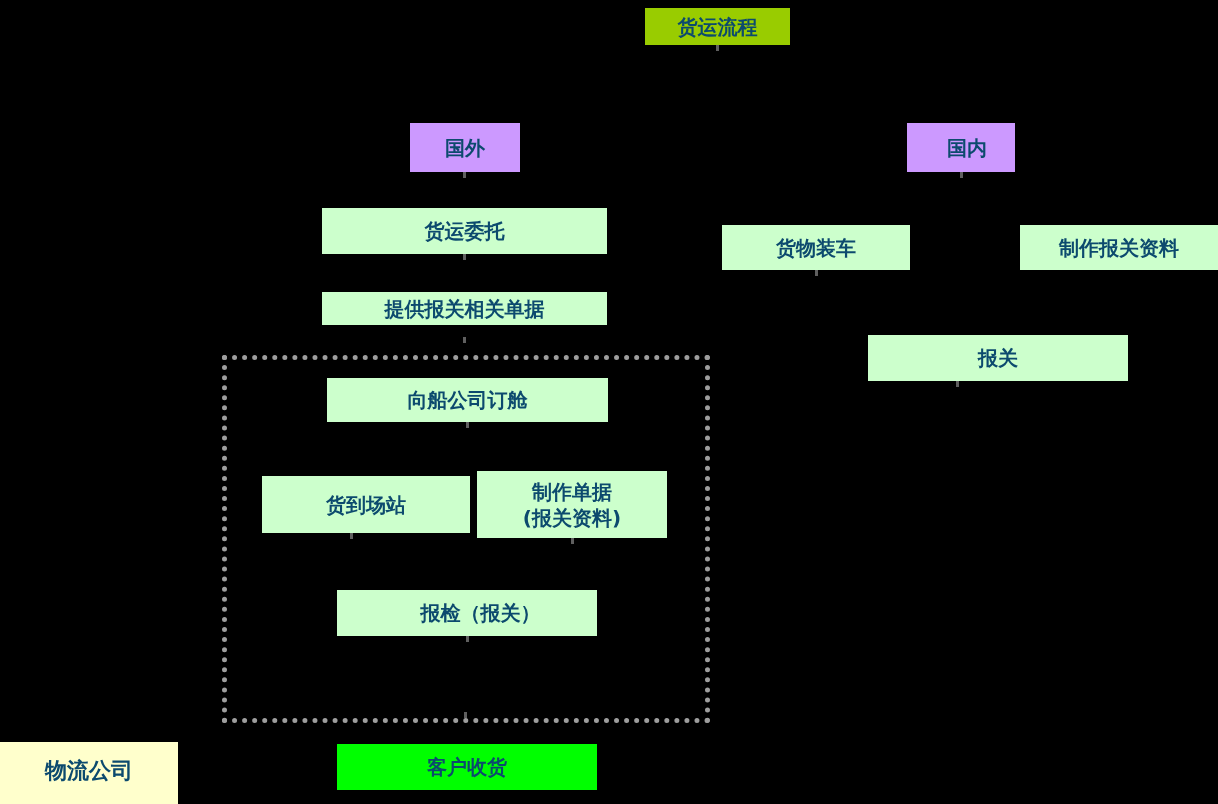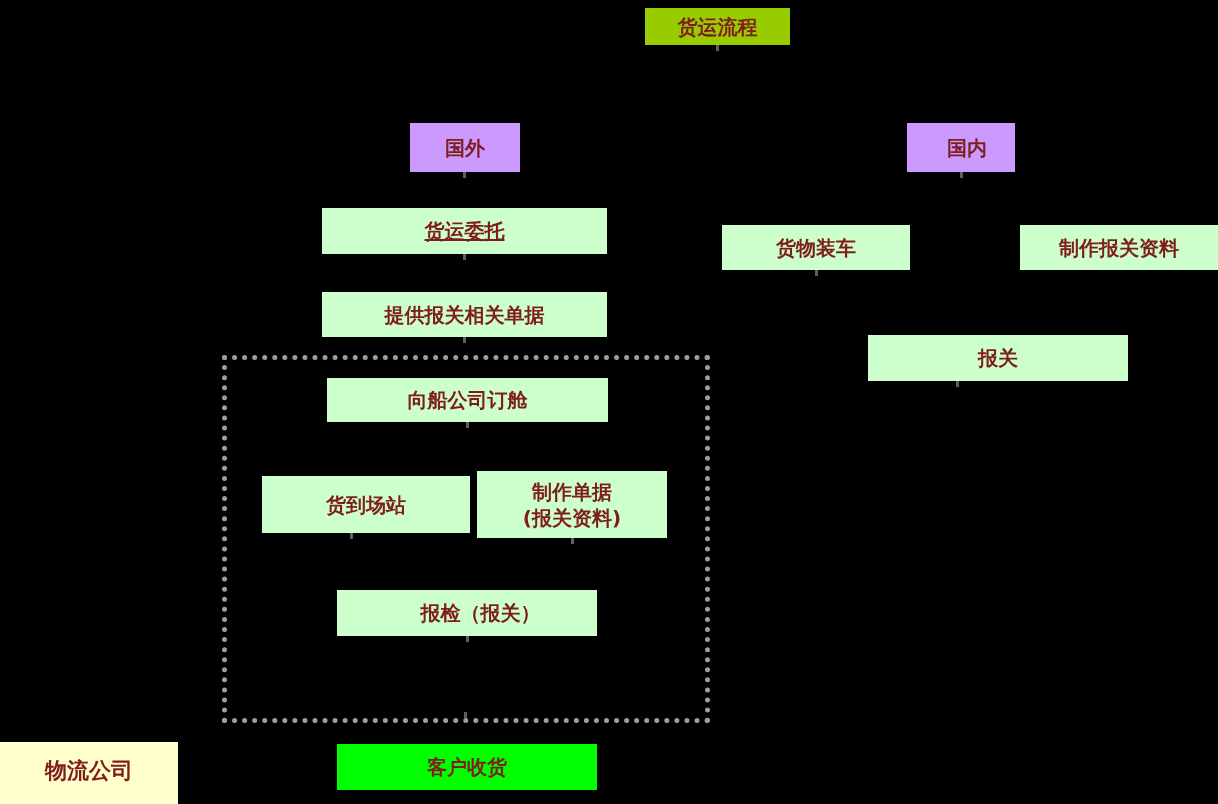--- a/index.html
+++ b/index.html
@@ -8,21 +8,21 @@
     background: #000000;
     font-family: "DejaVu Sans", "Liberation Sans", sans-serif;
   }
   .canvas {
     position: relative; width: 1218px; height: 804px; background: #000000;
   }
   .node {
     position: absolute; box-sizing: border-box;
     display: flex; flex-direction: column;
     align-items: center; justify-content: center;
-    text-align: center; color: #7f1d1d;
+    text-align: center; color: #0c4a6e;
     font-weight: bold; font-size: 20px; line-height: 1.3;
   }
   .title-box  { background: #99cc00; }
   .branch     { background: #cc99ff; }
   .process    { background: #ccffcc; }
   .final      { background: #00ff00; }
   .label-box  { background: #ffffcc; font-size: 22px; }
   .dotted-region {
     position: absolute; box-sizing: border-box;
     border: 5px dotted #9e9e9e; background: transparent;
@@ -34,22 +34,22 @@
 </head>
 <body>
 
 <div class="canvas">
 
   <div class="node title-box" style="left:645px; top:8px; width:145px; height:37px;">货运流程</div>
 
   <div class="node branch" style="left:410px; top:123px; width:110px; height:49px;">国外</div>
   <div class="node branch" style="left:907px; top:123px; width:108px; height:49px;padding-left:12px;">国内</div>
 
-  <div class="node process" style="left:322px; top:208px; width:285px; height:46px;text-decoration:underline;">货运委托</div>
-  <div class="node process" style="left:322px; top:292px; width:285px; height:45px;">提供报关相关单据</div>
+  <div class="node process" style="left:322px; top:208px; width:285px; height:46px;">货运委托</div>
+  <div class="node process" style="left:322px; top:292px; width:285px; height:33px;">提供报关相关单据</div>
 
   <div class="dotted-region" style="left:222px; top:355px; width:488px; height:368px;"></div>
 
   <div class="node process" style="left:327px; top:378px; width:281px; height:44px;">向船公司订舱</div>
 
   <div class="node process" style="left:262px; top:476px; width:208px; height:57px;">货到场站</div>
 
   <div class="node process" style="left:477px; top:471px; width:190px; height:67px;">
     <span>制作单据</span>
     <span>(报关资料)</span>

